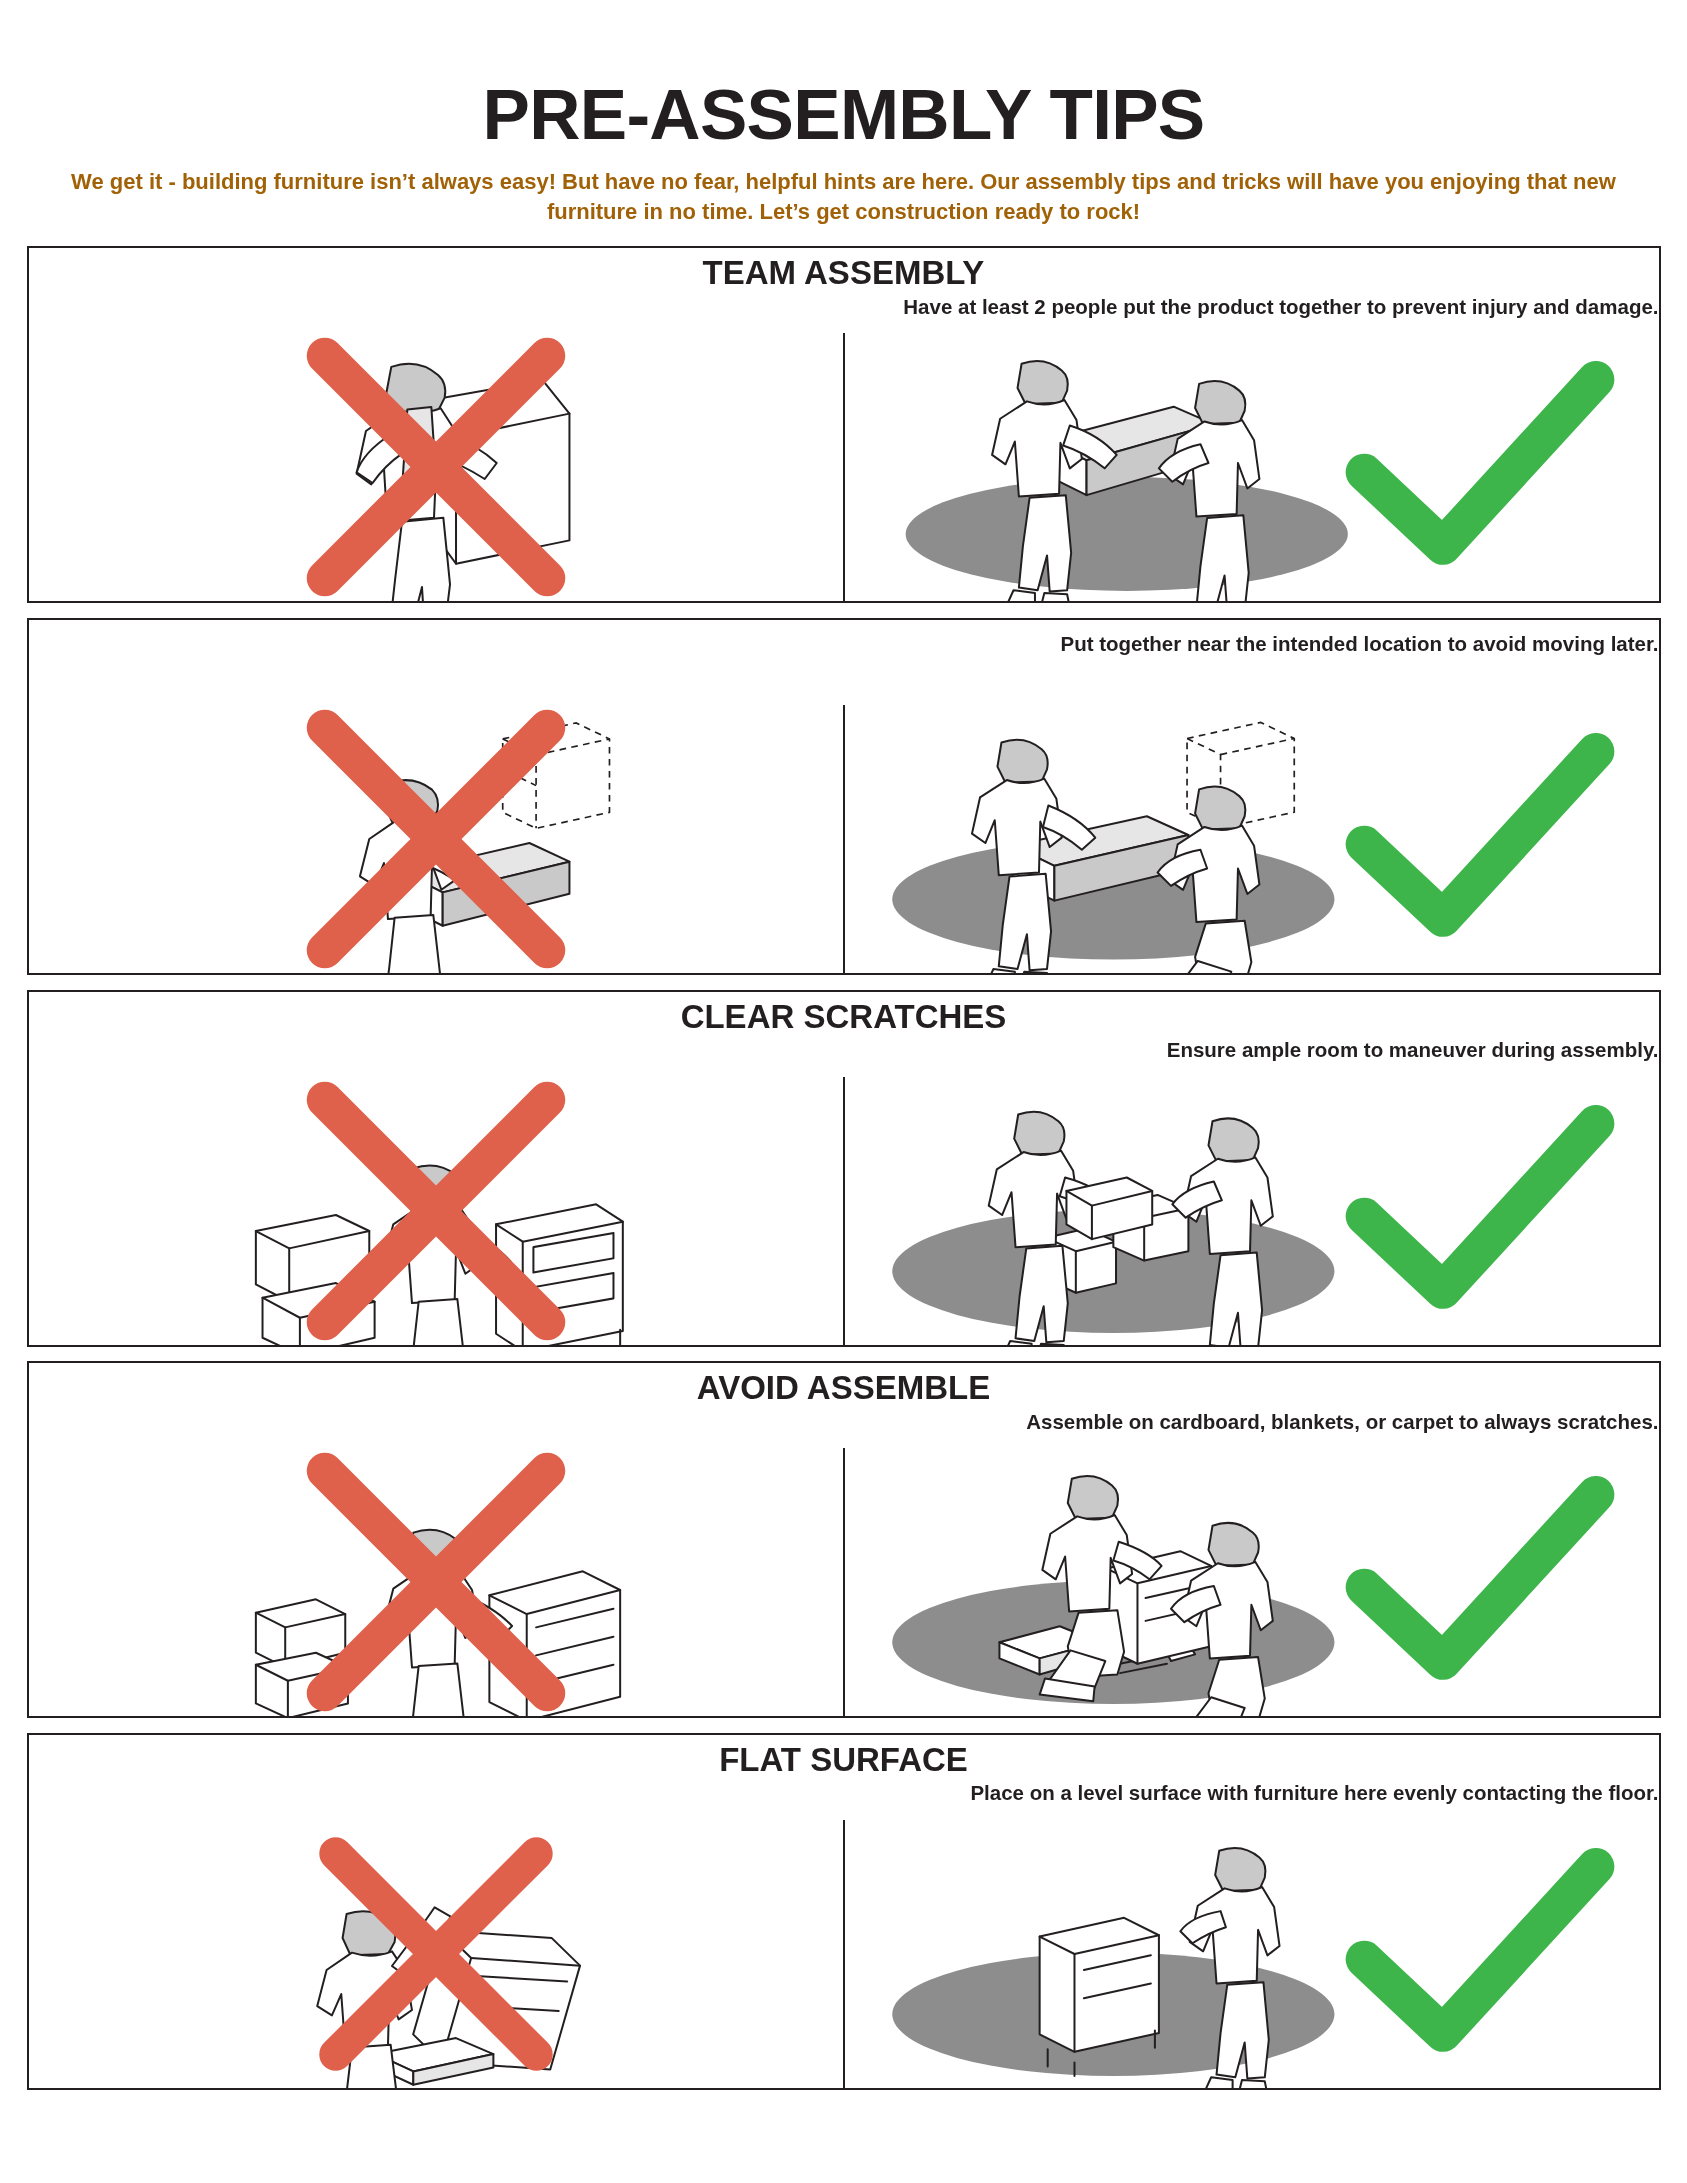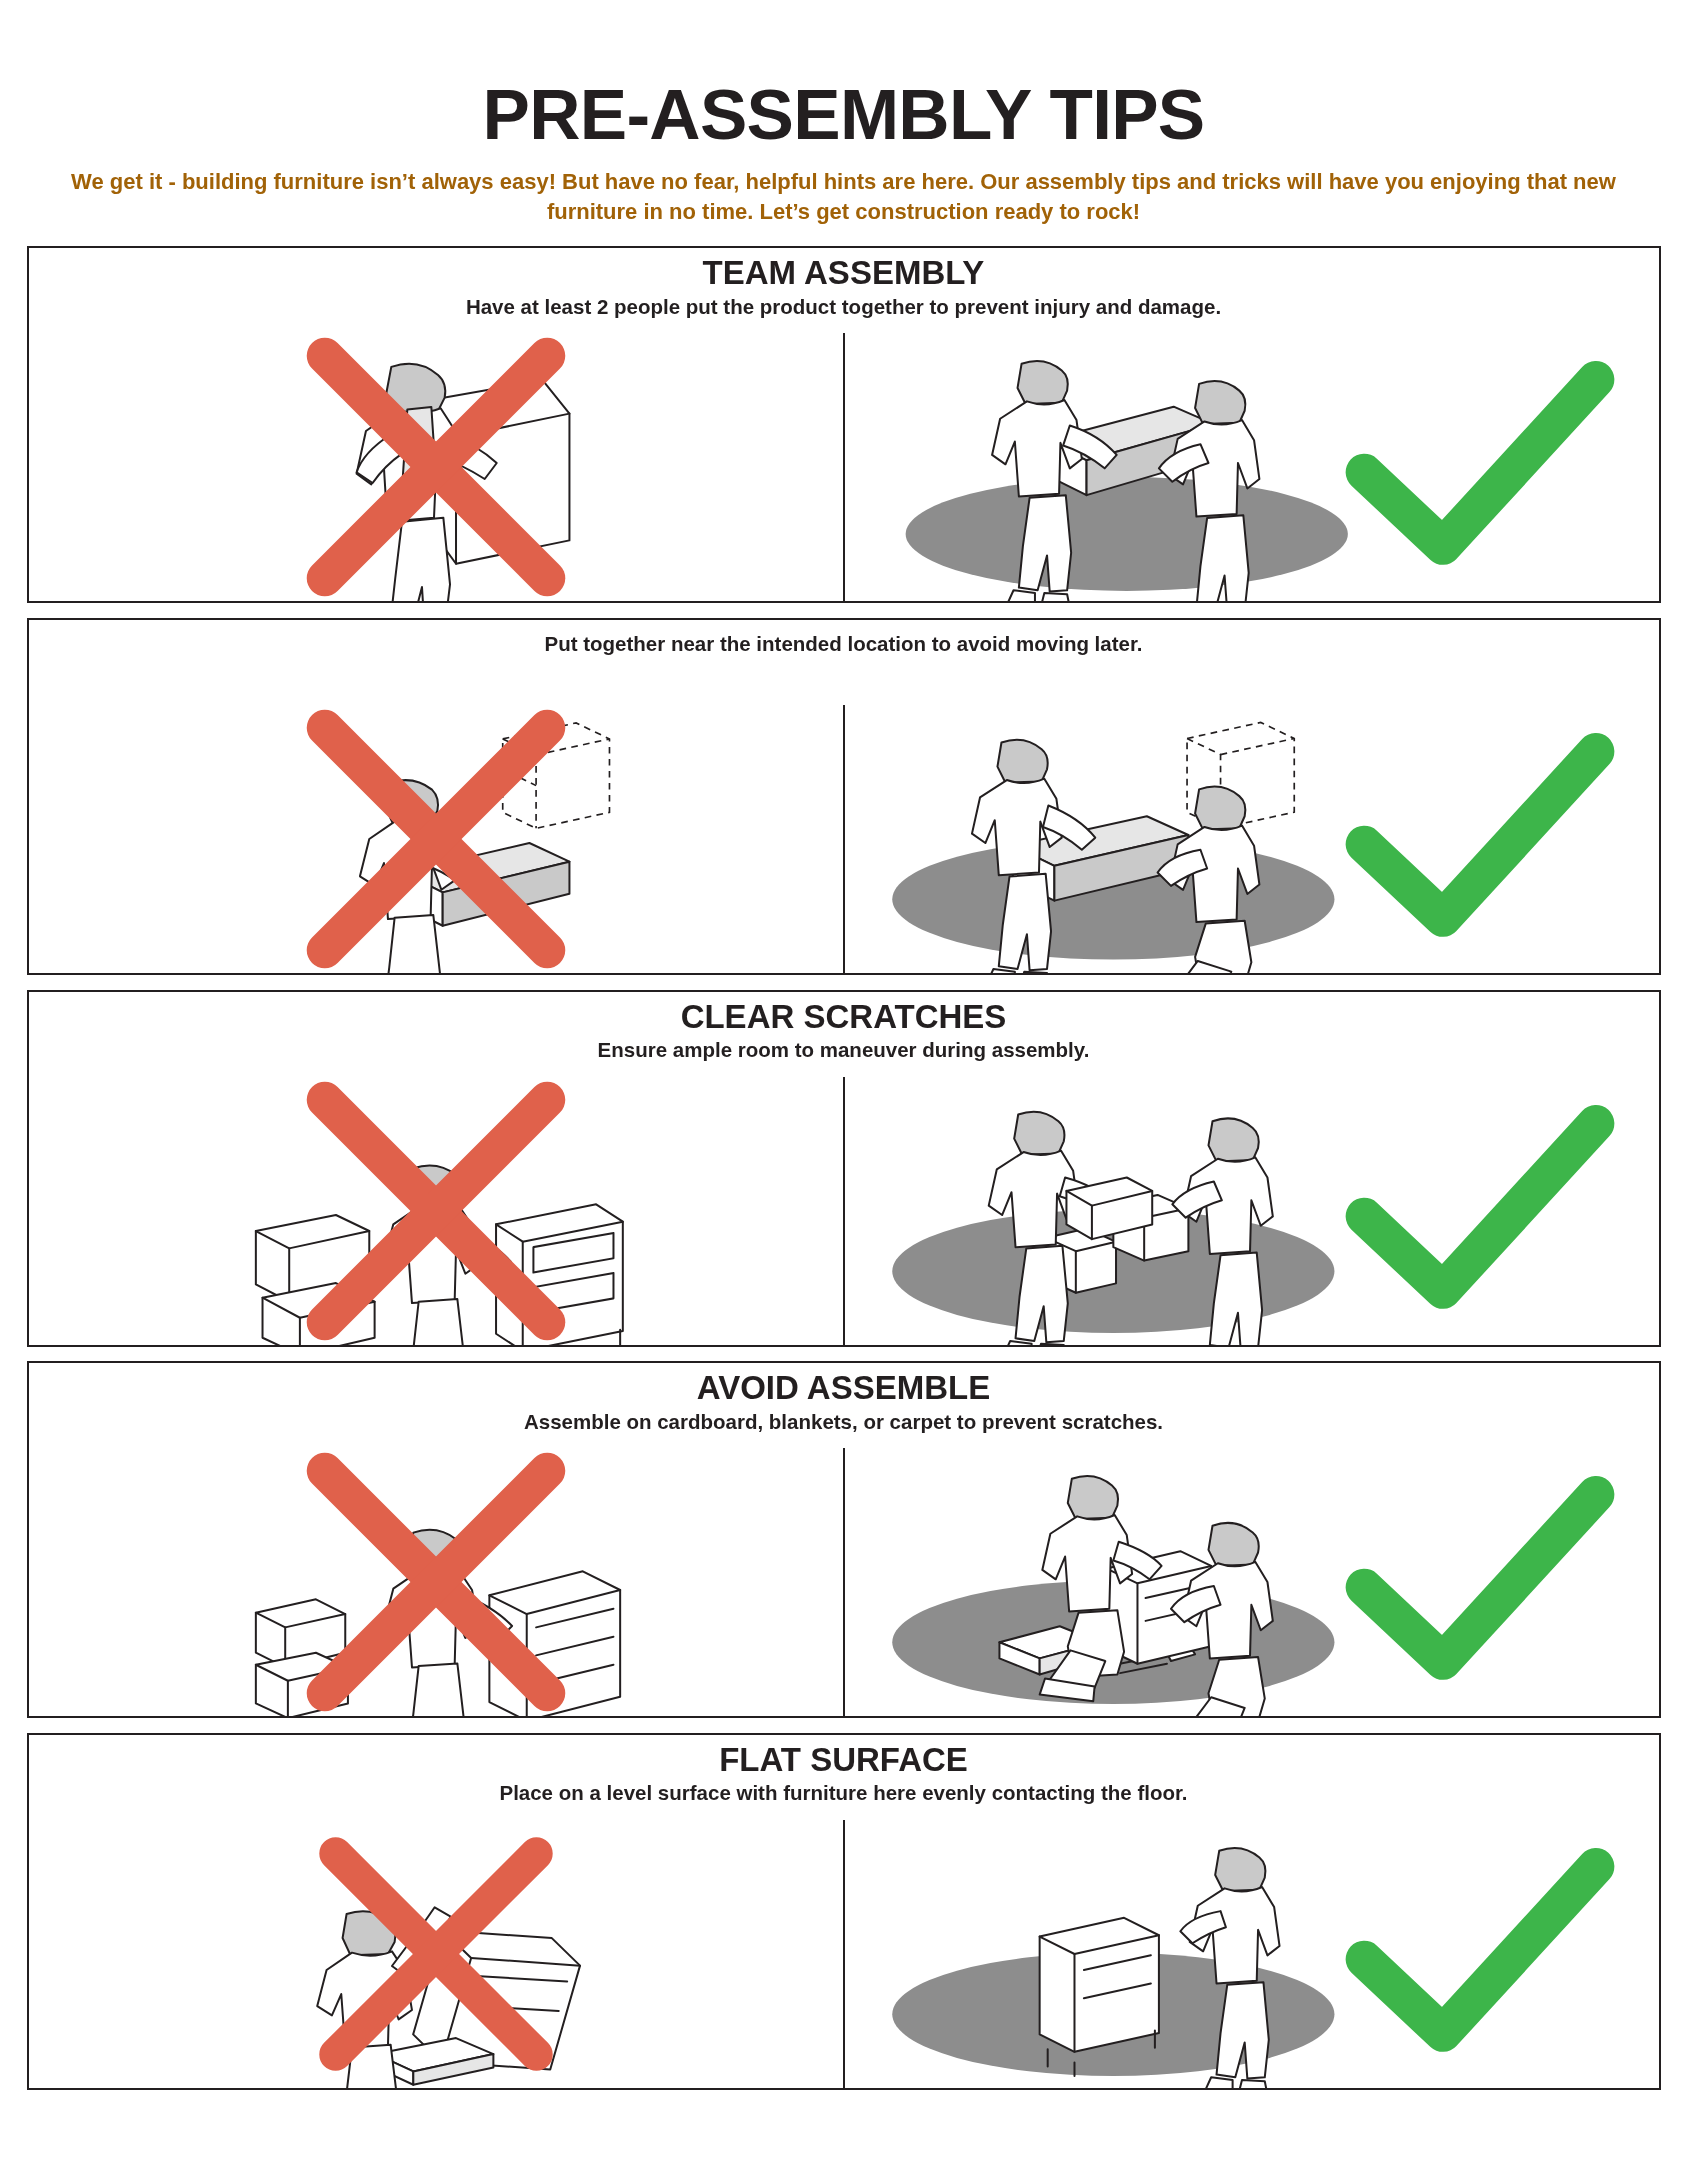--- a/index.html
+++ b/index.html
@@ -62,20 +62,21 @@
     line-height: 1.05;
     color: #231f20;
     margin: 0;
   }
   .tip-sub {
     font-size: 20.5px;
     font-weight: bold;
     color: #231f20;
     margin: 4px 0 0 0;
     line-height: 1.2;
+    text-align: right;
   }
   .tip-body {
     position: absolute;
     left: 0;
     right: 0;
     top: 85px;
     bottom: 0;
     display: flex;
   }
   .pane {
@@ -404,21 +405,21 @@
                 <polyline points="10,48 44,80 110,8" fill="none" stroke="#3db54a" stroke-width="16" stroke-linecap="round" stroke-linejoin="round"></polyline>
               </svg>
           </div>
         </div>
       </div>
     </section>
 
     <section class="tip-card">
       <div class="tip-head">
         <h2 class="tip-title">AVOID ASSEMBLE</h2>
-        <p class="tip-sub">Assemble on cardboard, blankets, or carpet to prevent scratches.</p>
+        <p class="tip-sub">Assemble on cardboard, blankets, or carpet to always scratches.</p>
       </div>
       <div class="tip-body">
         <div class="pane left">
           <div class="art">
             <svg viewBox="0 0 1220 400" preserveAspectRatio="xMidYMid meet">
               <g transform="translate(340,210)">
                 <path class="outline" d="M0 36 L90 16 L134 38 L134 96 L44 118 L0 96 Z"></path>
                 <path class="line" d="M0 36 L44 58 L44 118"></path>
                 <path class="line" d="M44 58 L134 38"></path>
                 <path class="outline" d="M0 114 L90 96 L138 118 L138 172 L48 194 L0 172 Z"></path>

